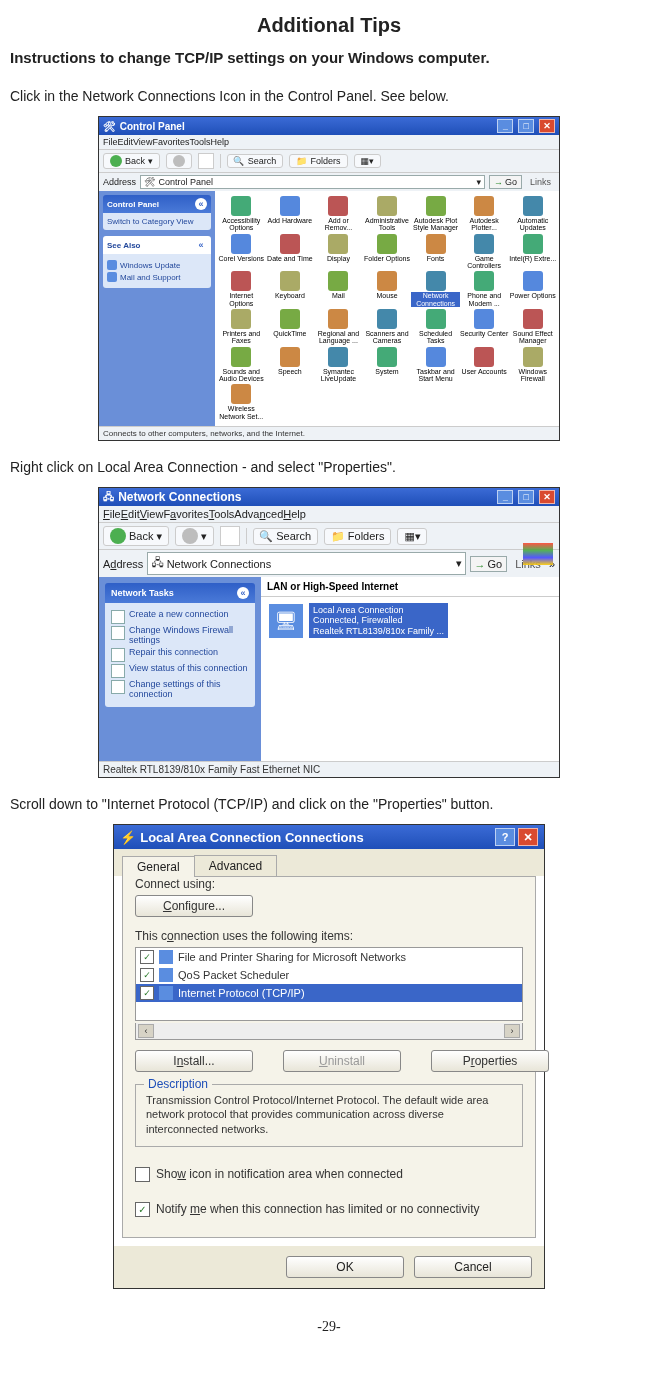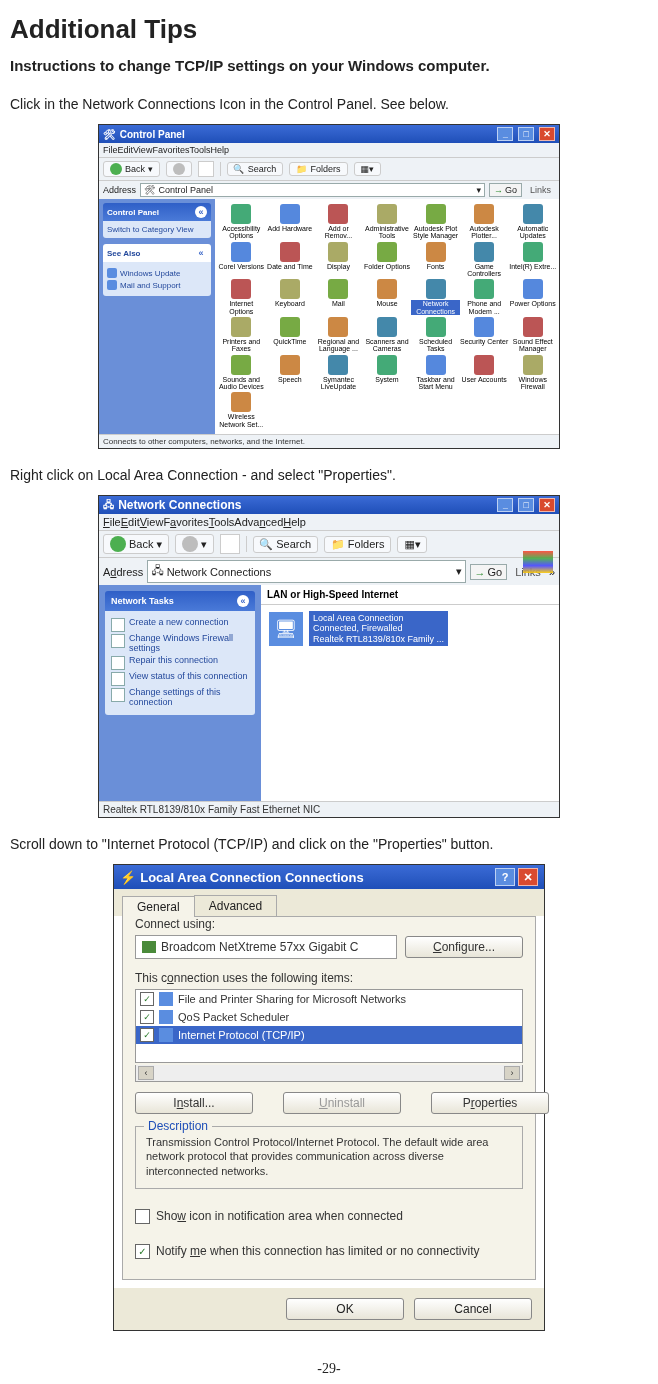--- a/index.html
+++ b/index.html
@@ -2,21 +2,21 @@
 <html><head>
 <meta charset="utf-8">
 <style>
   body {
     margin: 0;
     padding: 10px;
     font-family: Arial, Helvetica, sans-serif;
     width: 638px;
     color: #222;
   }
-  h1 { font-size: 26px; font-weight: bold; margin: 4px 0 12px 0; }
+  h1 { font-size: 20px; font-weight: bold; margin: 4px 0 12px 0; text-align: center; }
   h2 { font-size: 15px; font-weight: bold; margin: 0 0 22px 0; }
   .step { font-size: 14px; margin: 0 0 12px 0; }
   .screenshot { border: 1px solid #333; margin: 0 auto 18px auto; background: #fff; font-size: 9px; position: relative; }
   
   .cp { width: 460px; }
   .titlebar { height: 18px; background: linear-gradient(#3b6bd6,#1f4fb8); color:#fff; display:flex; align-items:center; padding:0 4px; font-size:10px; font-weight:bold;}
   .titlebar .spacer { flex:1; }
   .winbtns span { display:inline-block; width:14px; height:12px; margin-left:2px; text-align:center; line-height:12px; font-size:9px; border:1px solid rgba(255,255,255,.6); }
   .winbtns .close { background:#d94a2f; }
   .winbtns .min,.winbtns .max { background:#5a8de0; }
@@ -42,21 +42,21 @@
   .cp-grid .row{ display:flex; }
   .cp-item { width:49px; text-align:center; font-size:7px; line-height:1.05; color:#000; padding:1px 0;}
   .cp-item .ic{ width:20px; height:20px; margin:0 auto 1px auto; background:#888; border-radius:3px; display:flex; align-items:center; justify-content:center; font-size:12px; color:#fff;}
   .cp-item.selected { color:#fff; }
   .cp-item.selected .lbl{ background:#3a66c8; display:inline-block; padding:0 1px;}
   .statusbar{ background:#eef2f6; border-top:1px solid #ccc; font-size:8px; padding:2px 4px; color:#333;}
   .chev { width:12px;height:12px;border-radius:50%;background:#fff;color:#3a66c8;display:inline-flex;align-items:center;justify-content:center;font-size:9px;}
 
   
   .nc { width:460px; }
-  .nc-body{ display:flex; height:216px; background:#fff;}
+  .nc-body{ display:flex; height:184px; background:#fff;}
   .nc-side{ width:150px; background:#6a8fd8; padding:6px; font-size:9px;}
   .nc-side .panelhead{ background:linear-gradient(#2f5fc7,#4a7ad8); padding:4px 6px; font-weight:bold; color:#fff; border-radius:3px 3px 0 0; display:flex; align-items:center; justify-content:space-between;}
   .nc-side .panelbody{ background:#dce7f8; color:#24499c; padding:5px 6px; border-radius:0 0 3px 3px;}
   .nc-side .task{ display:flex; align-items:flex-start; gap:4px; margin:2px 0; line-height:1.1;}
   .nc-side .task .tic{ width:12px;height:12px; background:#fff; border:1px solid #8aa; display:inline-block; flex-shrink:0;}
   .nc-main{ flex:1; padding:0;}
   .nc-main .grouphead{ font-weight:bold; font-size:10px; padding:4px 6px; color:#000; border-bottom:1px solid #ccc;}
   .lac{ display:flex; align-items:center; gap:6px; margin:6px 8px; }
   .lac .bigic{ width:34px;height:34px; background:#5a8de0; display:flex; align-items:center; justify-content:center; font-size:18px; color:#fff;}
   .lac .txt{ background:#3a66c8; color:#fff; padding:2px 4px; font-size:9px; line-height:1.15;}
@@ -428,24 +428,20 @@
     <span class="hbtn">?</span>
     <span class="hbtn close">✕</span>
   </div>
   <div class="tabs">
     <div class="tab active">General</div>
     <div class="tab">Advanced</div>
   </div>
   <div class="lp-panel">
     <div class="label">Connect using:</div>
     <div class="adapter-row">
-      <div class="adapter-box">
-        <span class="nic"></span>
-        <span>Broadcom NetXtreme 57xx Gigabit C</span>
-      </div>
       <span class="btn"><span class="u">C</span>onfigure...</span>
     </div>
     <div class="label">This c<span class="u">o</span>nnection uses the following items:</div>
     <div class="items-box">
       <div class="it">
           <span class="cb">✓</span>
           <span class="itic"></span>
           <span>File and Printer Sharing for Microsoft Networks</span>
         </div>
       <div class="it">

